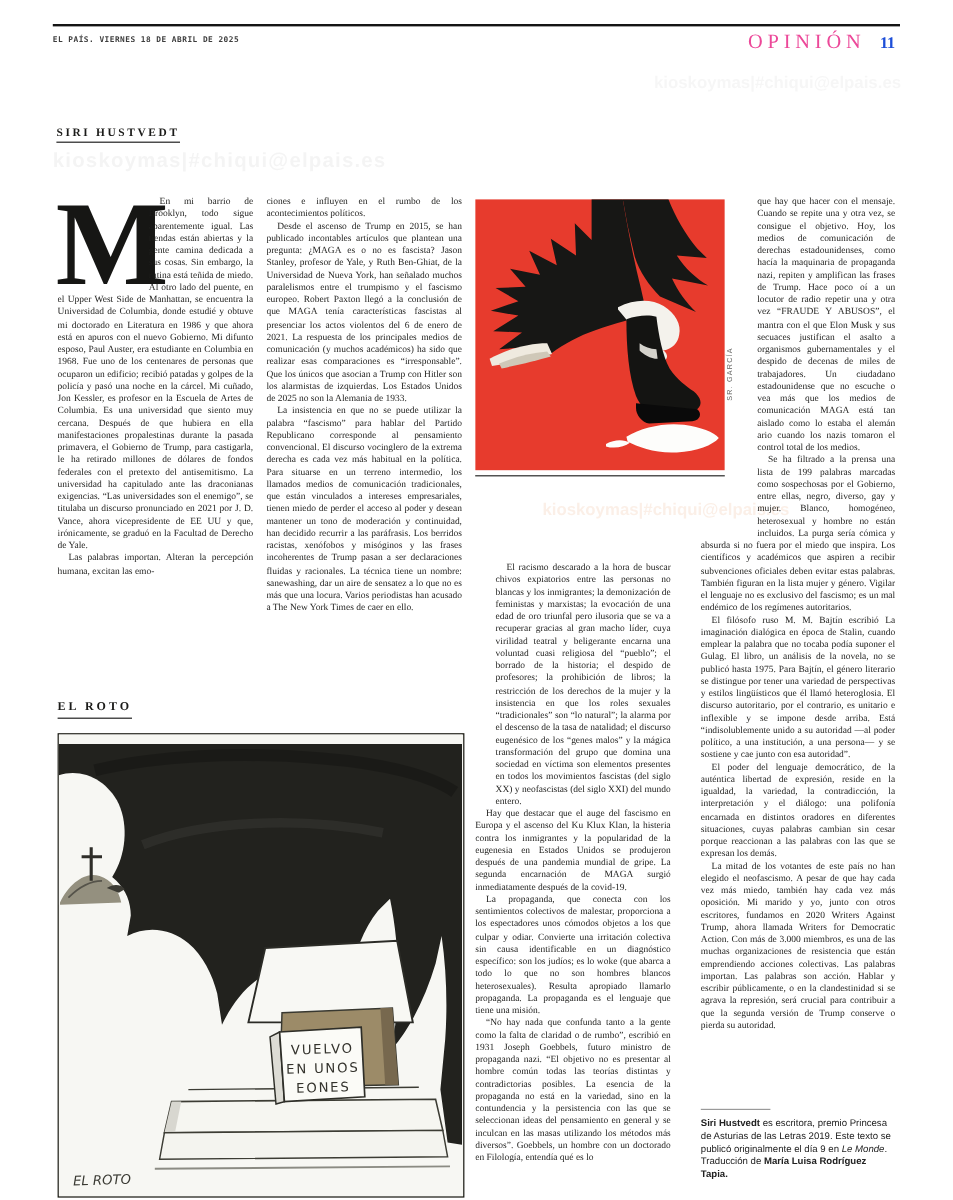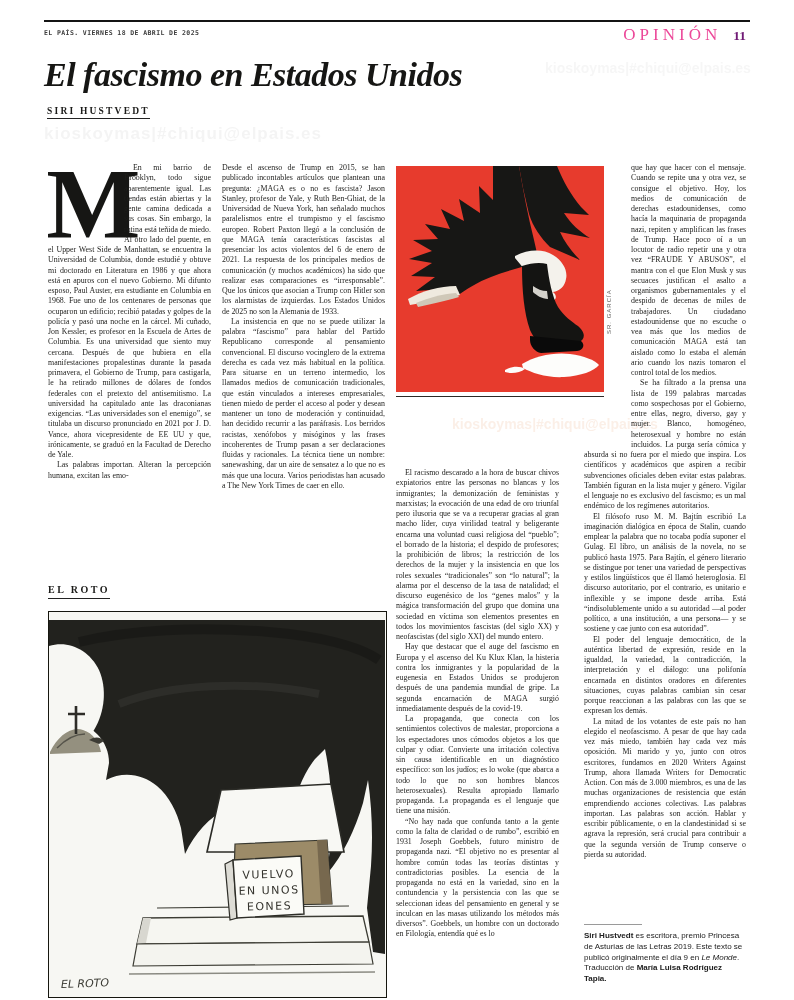--- a/index.html
+++ b/index.html
@@ -5,40 +5,40 @@
   html,body{margin:0;padding:0;background:#ffffff;}
   .page{position:relative;width:794px;height:1000px;background:#ffffff;overflow:hidden;
         font-family:"Liberation Serif",serif;color:#1d1d1b;}
   .abs{position:absolute;}
   
   .top-rule{left:44px;top:20px;width:706px;height:2px;background:#141414;}
   .edition{left:44px;top:29px;font-family:"DejaVu Sans Mono",monospace;font-weight:bold;
            font-size:6.5px;letter-spacing:.4px;color:#3c3c3c;}
   .mast-right{left:520px;top:25px;width:226px;text-align:right;white-space:nowrap;}
   .section{font-family:"Liberation Serif",serif;font-size:17px;letter-spacing:4px;color:#ec4899;}
-  .pagenum{font-family:"Liberation Serif",serif;font-weight:bold;font-size:13.5px;color:#701a75;margin-left:12px;letter-spacing:0;}
+  .pagenum{font-family:"Liberation Serif",serif;font-weight:bold;font-size:13.5px;color:#1d4ed8;margin-left:12px;letter-spacing:0;}
   
   .headline{left:44px;top:56px;width:600px;font-style:italic;font-weight:bold;font-size:34px;
             letter-spacing:-.5px;color:#161614;margin:0;}
   .byline{left:47px;top:106px;display:inline-block;font-weight:bold;font-size:9.5px;
           letter-spacing:2.2px;color:#1b1b19;border-bottom:1.5px solid #222;padding-bottom:2px;}
   
   .wm{font-family:"Liberation Sans",sans-serif;font-weight:bold;white-space:nowrap;pointer-events:none;}
   .wm1{left:44px;top:124px;font-size:17px;color:rgba(70,70,70,.06);letter-spacing:1px;}
   .wm2{left:545px;top:60px;font-size:14px;color:rgba(70,70,70,.05);}
   .wm3{left:452px;top:416px;font-size:14px;color:rgba(225,125,55,.12);}
   
   .bodycol{top:163px;font-size:7.9px;line-height:10.25px;text-align:justify;color:#1d1d1b;
            overflow:hidden;hyphens:auto;}
   .bodycol p{margin:0;}
   .bodycol p + p{text-indent:9px;}
   .col1{left:48px;width:163px;height:414px;}
   .col2{left:222px;width:163px;height:414px;}
   .col3{left:396px;top:468px;width:163px;height:530px;}
-  .col3 p:first-child{text-indent:9px;}
+  .col3 p:first-child{text-indent:9px;margin-left:17px;}
   .col4{left:584px;width:162px;height:760px;}
   .wrap-spacer{float:left;width:47px;height:281px;}
   .dropcap{float:left;font-weight:bold;font-size:100px;line-height:80px;width:74px;height:80px;
            color:#161614;text-align:left;margin:1px 4px 0 -2px;}
   
   .figure{left:396px;top:166px;width:208px;height:226px;}
   .figure svg{display:block;}
   .credit{left:606px;top:334px;transform:rotate(-90deg);transform-origin:0 0;
           font-family:"Liberation Sans",sans-serif;font-size:6px;letter-spacing:1px;color:#5f5f5d;white-space:nowrap;}
   .img-rule{left:396px;top:396px;width:208px;height:1.2px;background:#2a2a28;}
@@ -67,30 +67,30 @@
   <div class="abs top-rule"></div>
   <div class="abs edition">EL PAÍS. VIERNES 18 DE ABRIL DE 2025</div>
   <div class="abs mast-right">
     <span class="section">OPINIÓN</span><span class="pagenum">11</span>
   </div>
 
   <div class="abs wm wm2">kioskoymas|#chiqui@elpais.es</div>
   <div class="abs wm wm1">kioskoymas|#chiqui@elpais.es</div>
   <div class="abs wm wm3">kioskoymas|#chiqui@elpais.es</div>
 
-  <h1 class="abs headline">El fascismo en Estados Unidos</h1>
   <div class="abs byline">SIRI HUSTVEDT</div>
 
   <div class="abs bodycol col1">
     <p><span class="dropcap">M</span></p>
     <p>En mi barrio de Brooklyn, todo sigue aparentemente igual. Las tiendas están abiertas y la gente camina dedicada a sus cosas. Sin embargo, la rutina está teñida de miedo. Al otro lado del puente, en el Upper West Side de Manhattan, se encuentra la Universidad de Columbia, donde estudié y obtuve mi doctorado en Literatura en 1986 y que ahora está en apuros con el nuevo Gobierno. Mi difunto esposo, Paul Auster, era estudiante en Columbia en 1968. Fue uno de los centenares de personas que ocuparon un edificio; recibió patadas y golpes de la policía y pasó una noche en la cárcel. Mi cuñado, Jon Kessler, es profesor en la Escuela de Artes de Columbia. Es una universidad que siento muy cercana. Después de que hubiera en ella manifestaciones propalestinas durante la pasada primavera, el Gobierno de Trump, para castigarla, le ha retirado millones de dólares de fondos federales con el pretexto del antisemitismo. La universidad ha capitulado ante las draconianas exigencias. “Las universidades son el enemigo”, se titulaba un discurso pronunciado en 2021 por J. D. Vance, ahora vicepresidente de EE UU y que, irónicamente, se graduó en la Facultad de Derecho de Yale.</p>
     <p>Las palabras importan. Alteran la percepción humana, excitan las emo-</p>
   </div>
 
   <div class="abs bodycol col2">
+    <p>ciones e influyen en el rumbo de los acontecimientos políticos.</p>
     <p>Desde el ascenso de Trump en 2015, se han publicado incontables artículos que plantean una pregunta: ¿MAGA es o no es fascista? Jason Stanley, profesor de Yale, y Ruth Ben-Ghiat, de la Universidad de Nueva York, han señalado muchos paralelismos entre el trumpismo y el fascismo europeo. Robert Paxton llegó a la conclusión de que MAGA tenía características fascistas al presenciar los actos violentos del 6 de enero de 2021. La respuesta de los principales medios de comunicación (y muchos académicos) ha sido que realizar esas comparaciones es “irresponsable”. Que los únicos que asocian a Trump con Hitler son los alarmistas de izquierdas. Los Estados Unidos de 2025 no son la Alemania de 1933.</p>
     <p>La insistencia en que no se puede utilizar la palabra “fascismo” para hablar del Partido Republicano corresponde al pensamiento convencional. El discurso vocinglero de la extrema derecha es cada vez más habitual en la política. Para situarse en un terreno intermedio, los llamados medios de comunicación tradicionales, que están vinculados a intereses empresariales, tienen miedo de perder el acceso al poder y desean mantener un tono de moderación y continuidad, han decidido recurrir a las paráfrasis. Los berridos racistas, xenófobos y misóginos y las frases incoherentes de Trump pasan a ser declaraciones fluidas y racionales. La técnica tiene un nombre: sanewashing, dar un aire de sensatez a lo que no es más que una locura. Varios periodistas han acusado a The New York Times de caer en ello.</p>
   </div>
 
   <div class="abs figure">
     <svg width="208" height="226" viewBox="0 0 208 226" xmlns="http://www.w3.org/2000/svg">
       <rect width="208" height="226" fill="#e73b2d"></rect>
       <path d="M97,0 L123,0 C127,24 132,50 138,74 L143,96 C127,101 110,105 95,111 C82,116 70,123 60,131 L32,136 L47,123 L20,125 L39,111 L15,110 L36,97 L13,93 L36,85 L17,74 L42,73 L29,58 L54,63 L45,43 L68,55 L63,33 L84,47 L83,20 L97,34 Z" fill="#171715"></path>
       <path d="M123,0 L161,0 C167,15 175,29 185,41 L193,49 L168,47 C175,58 184,66 194,72 L164,66 C169,77 176,86 184,94 L154,81 C145,72 137,61 133,48 L127,22 Z" fill="#171715"></path>
       <path d="M60,120 C44,120 26,125 12,133 L14,139 C33,136 51,133 64,129 Z" fill="#efeadf"></path>

